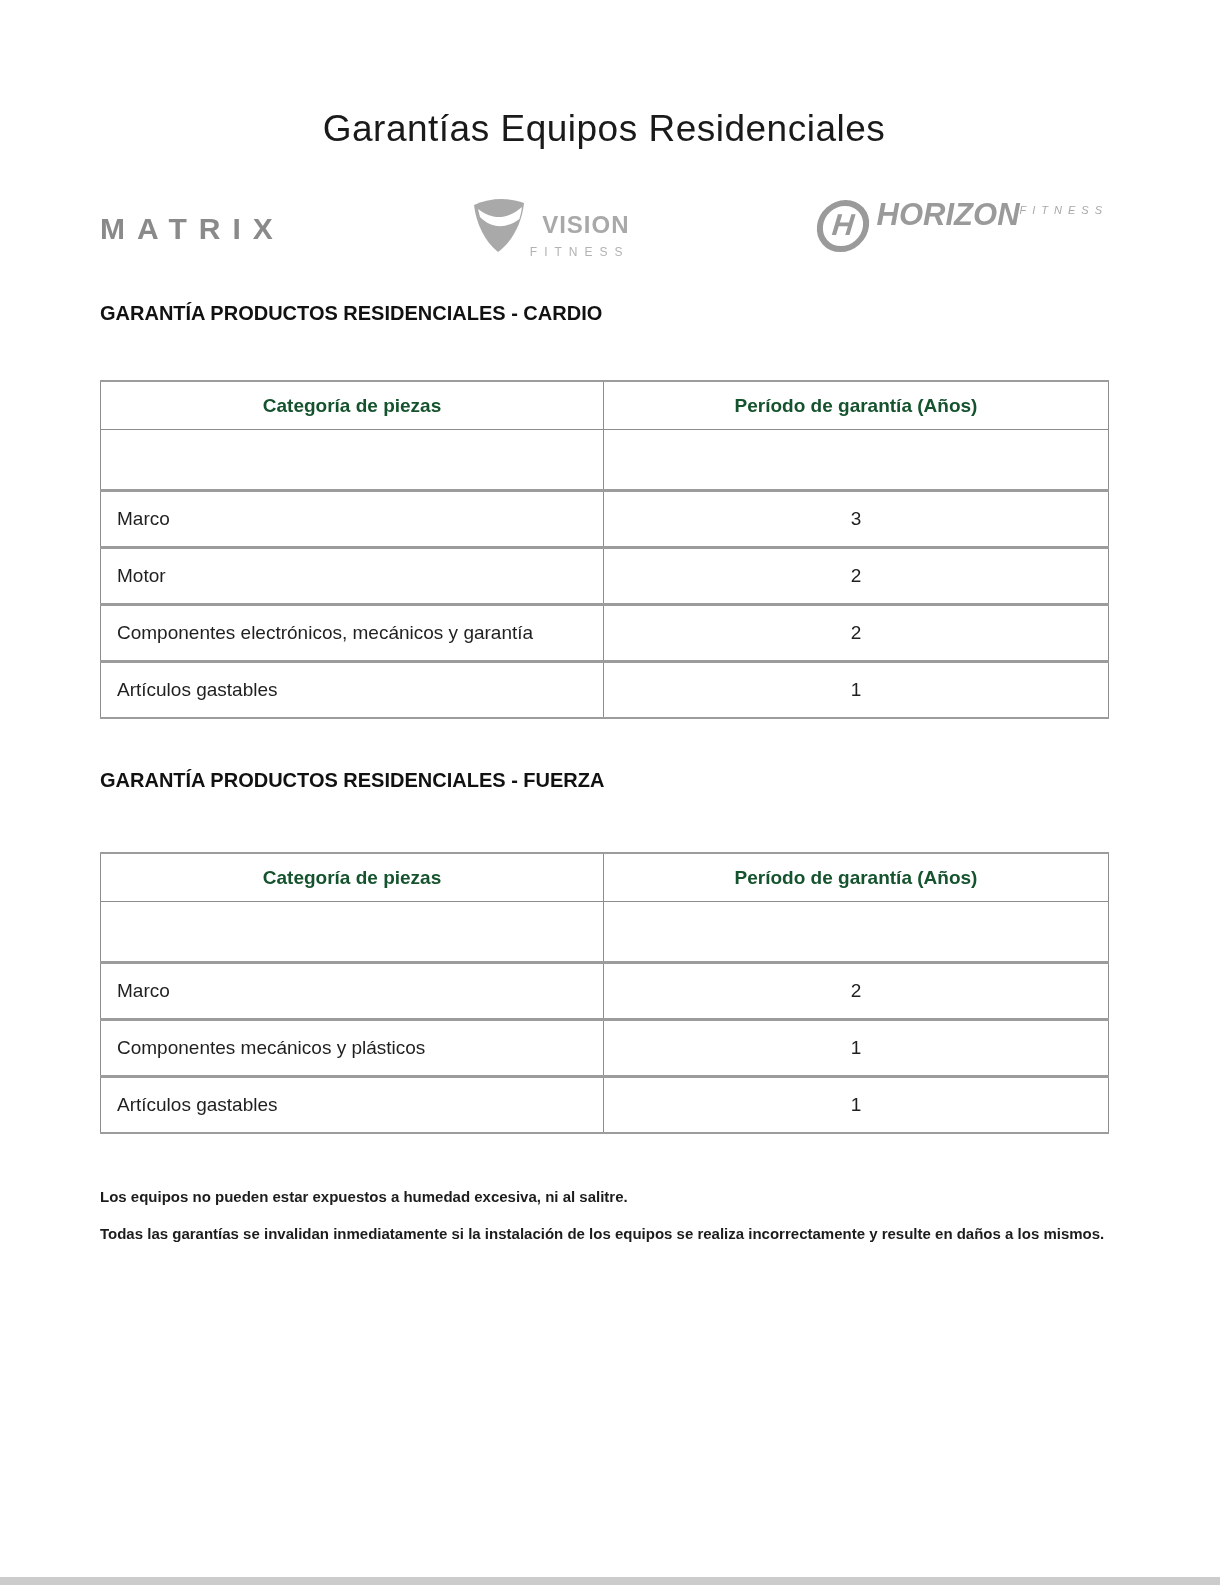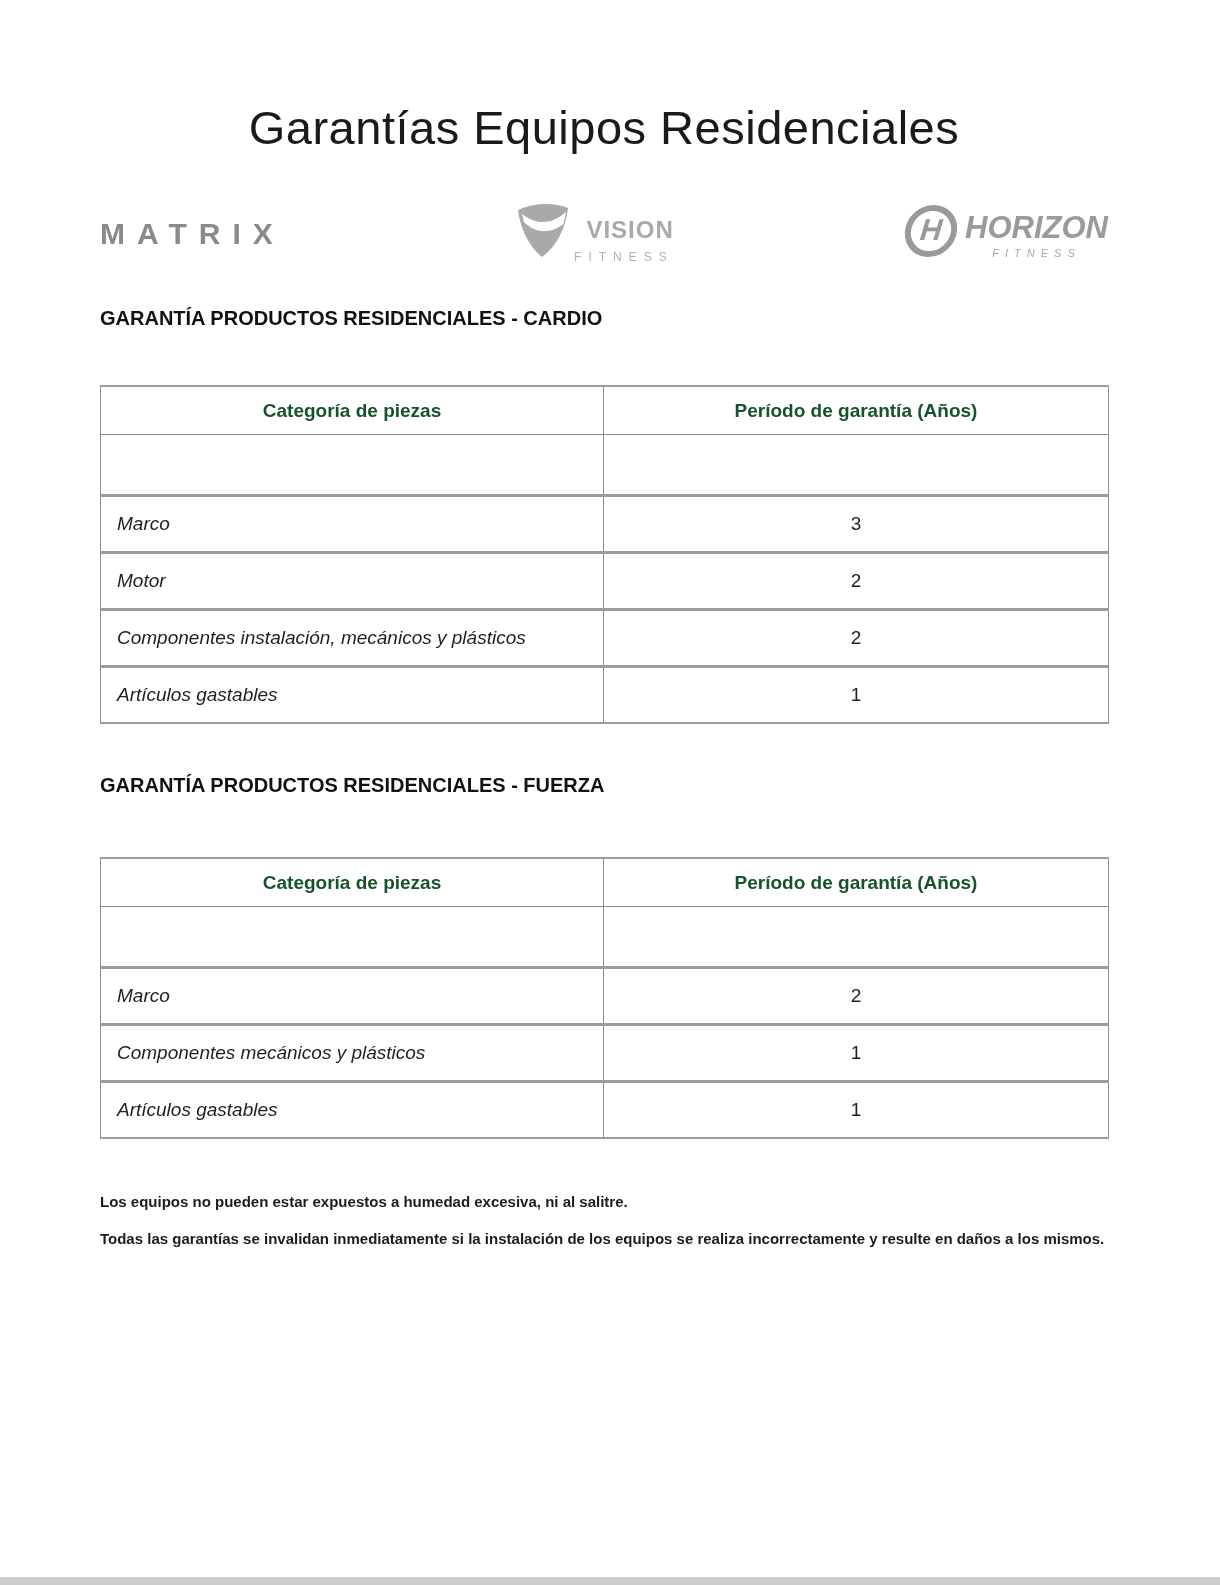--- a/index.html
+++ b/index.html
@@ -13,24 +13,24 @@
     width: 1220px;
     height: 1585px;
     position: relative;
     overflow: hidden;
   }
   .content {
     margin-left: 100px;
     width: 1008px;
   }
   .page-title {
-    margin: 0;
+    margin: 8px;
     padding-top: 100px;
     text-align: center;
-    font-size: 47px;
+    font-size: 37px;
     font-weight: 400;
     color: #1a1a1a;
     letter-spacing: 0.5px;
   }
   
   .logos {
     margin-top: 46px;
     height: 70px;
     display: flex;
     justify-content: space-between;
@@ -69,21 +69,21 @@
     transform: skewX(-6deg);
   }
   .horizon-h {
     font-size: 30px;
     font-weight: 700;
     font-style: italic;
     color: #9a9a9a;
     line-height: 30px;
     transform: translateY(-1px);
   }
-  .horizon-textcol { display: flex; flex-direction: column; align-items: center; margin-top: 8px; }
+  .horizon-textcol { display: flex; flex-direction: row; align-items: flex-start; margin-top: 0; }
   .horizon-wordmark {
     font-size: 31px;
     font-weight: 700;
     font-style: italic;
     color: #9a9a9a;
     line-height: 30px;
   }
   .horizon-sub {
     font-size: 11px;
     font-style: italic;
@@ -125,21 +125,21 @@
     border-left: 1px solid #8d8d8d;
     border-right: 1px solid #8d8d8d;
     border-bottom: 3px solid #9c9c9c;
     font-size: 19px;
     color: #1f1f1f;
     vertical-align: middle;
   }
   table.warranty tr.empty-row td { height: 57px; }
   table.warranty tr.data-row td { height: 52px; }
   table.warranty tr:last-child td { border-bottom: 2px solid #9c9c9c; }
-  table.warranty td.cat { padding-left: 16px; text-align: left; font-style: italic; }
+  table.warranty td.cat { padding-left: 16px; text-align: left; }
   table.warranty td.num { text-align: center; }
   
   .notes {
     margin-top: 44px;
     width: 1010px;
     font-size: 15px;
     color: #1c1c1c;
   }
   .notes p { margin: 0; line-height: 37px; font-weight: bold; }
   
@@ -208,21 +208,21 @@
       </tr>
       <tr class="data-row">
         <td class="cat">Marco</td>
         <td class="num">3</td>
       </tr>
       <tr class="data-row">
         <td class="cat">Motor</td>
         <td class="num">2</td>
       </tr>
       <tr class="data-row">
-        <td class="cat">Componentes instalación, mecánicos y plásticos</td>
+        <td class="cat">Componentes electrónicos, mecánicos y garantía</td>
         <td class="num">2</td>
       </tr>
       <tr class="data-row">
         <td class="cat">Artículos gastables</td>
         <td class="num">1</td>
       </tr>
     </tbody>
   </table>
 
   <h2 class="section-heading heading-fuerza">GARANTÍA PRODUCTOS RESIDENCIALES - FUERZA</h2>

